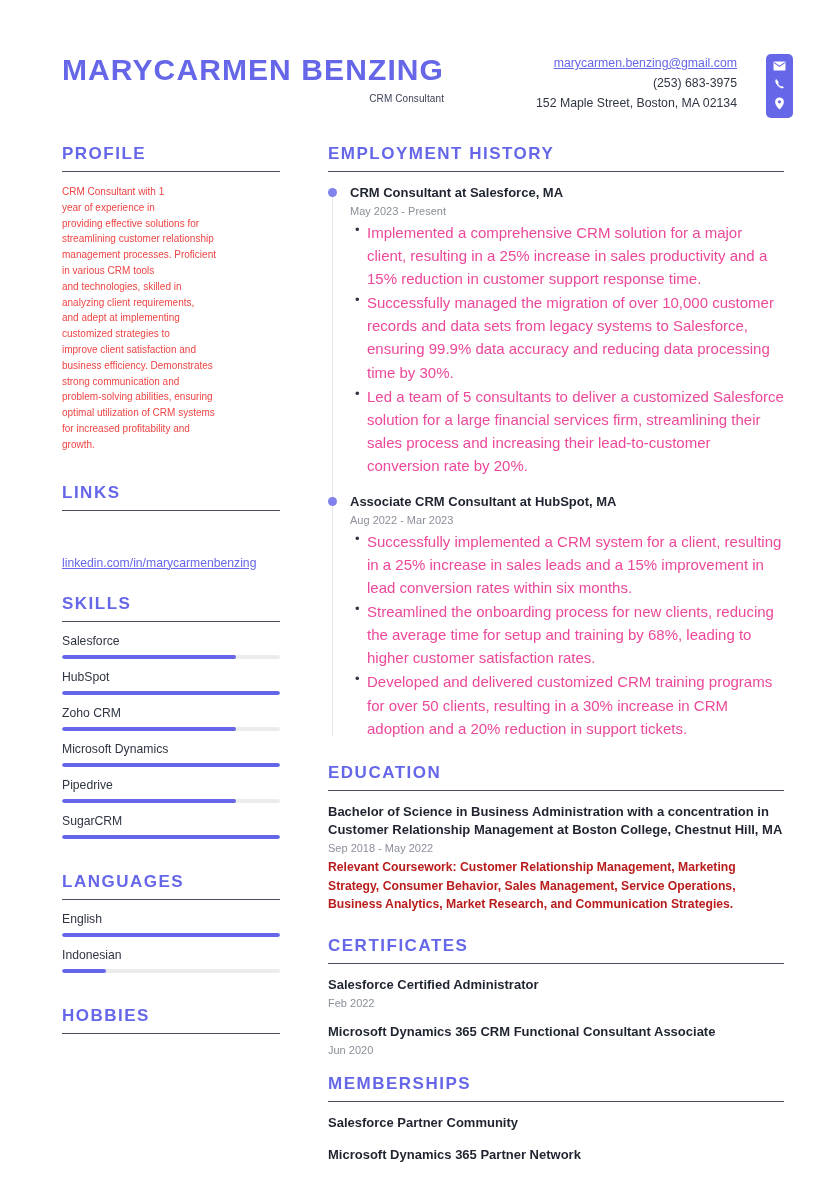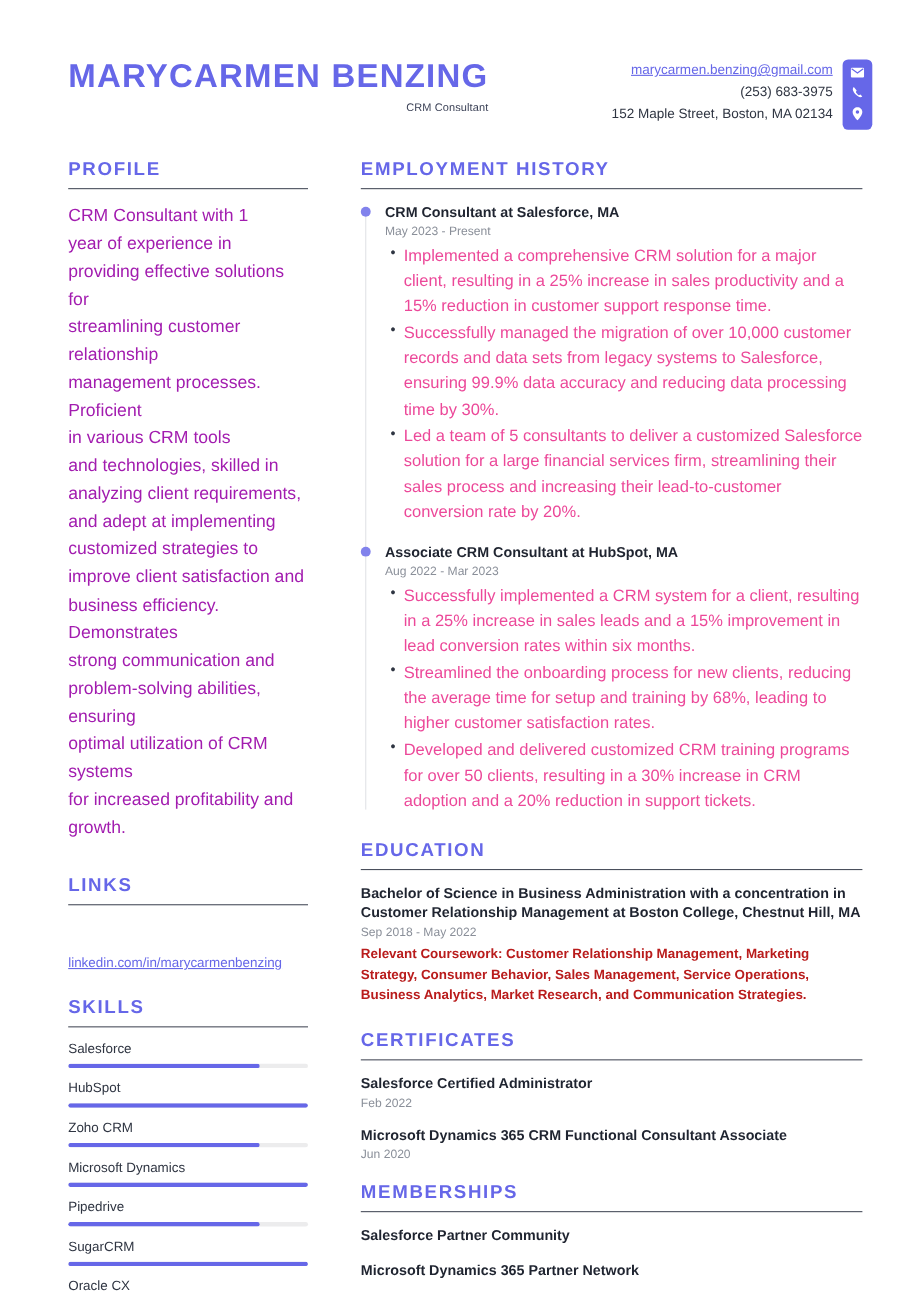--- a/index.html
+++ b/index.html
@@ -42,20 +42,21 @@
     font-size: 10px;
     color: #3c4257;
     margin-top: 7px;
     letter-spacing: .1px;
   }
 
   .contact-wrap {
     display: flex;
     align-items: flex-start;
     padding-top: 6px;
+    gap: 20px;
   }
   .contact-lines {
     text-align: right;
     font-size: 12.3px;
     color: #2f3542;
     line-height: 1.62;
     padding-right: 9px;
   }
   .contact-email {
     color: #6667e8;
@@ -92,23 +93,23 @@
     text-transform: uppercase;
     margin: 0 0 7px 0;
   }
   .rule {
     height: 0;
     border-top: 1.6px solid #4a4f5c;
     margin-bottom: 12px;
   }
 
   .para {
-    font-size: 16px;
+    font-size: 10px;
     line-height: 1.58;
-    color: #a21caf;
+    color: #ef4444;
     white-space: pre-line;
     margin: 0;
   }
 
   .link {
     font-size: 12.2px;
     color: #6667e8;
     text-decoration: underline;
     display: block;
     line-height: 1.5;
@@ -315,26 +316,20 @@
           <div class="bar-track">
               <div class="bar-fill" style="width: 80%;"></div>
             </div>
         </div>
         <div class="bar-item">
           <div class="bar-label">SugarCRM</div>
           <div class="bar-track">
               <div class="bar-fill" style="width: 100%;"></div>
             </div>
         </div>
-        <div class="bar-item">
-          <div class="bar-label">Oracle CX</div>
-          <div class="bar-track">
-              <div class="bar-fill" style="width: 80%;"></div>
-            </div>
-        </div>
       </div>
 
       <div class="gap-md"></div>
 
       <div class="section">
         <div class="section-title">Languages</div>
         <div class="rule"></div>
 
         <div class="bar-item">
           <div class="bar-label">English</div>

